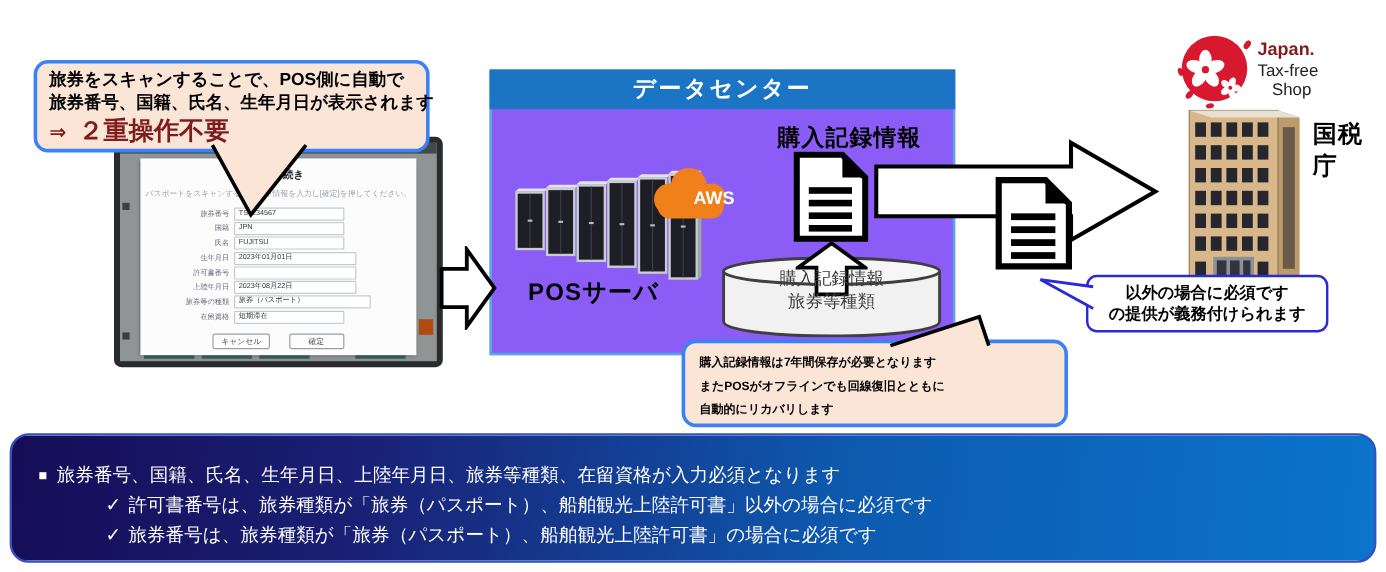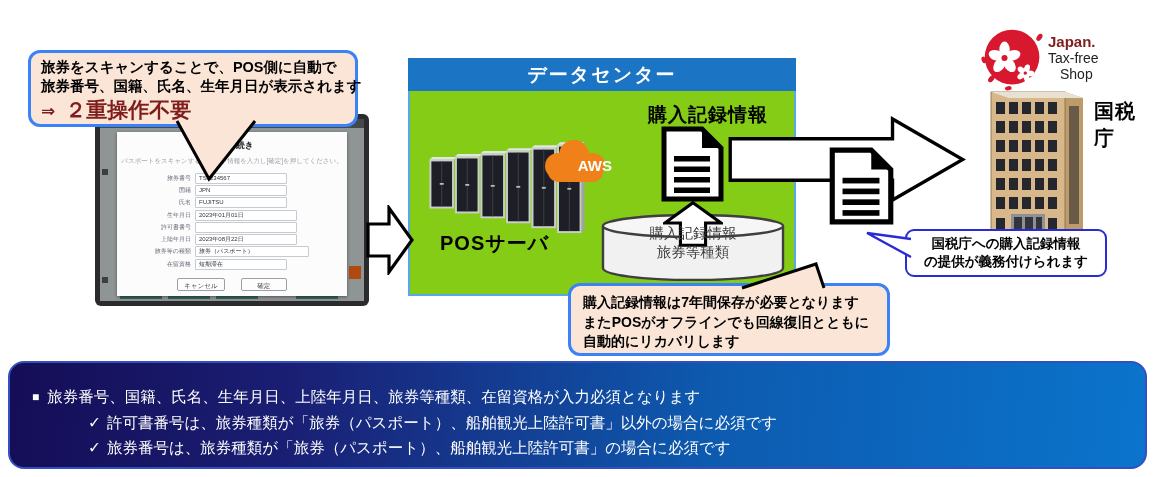--- a/index.html
+++ b/index.html
@@ -11,21 +11,21 @@
 
   
   .bubble{background:#FBE5D6;border:3px solid #3b82f6;border-radius:12px;box-sizing:border-box;}
   .scan-bubble{left:28px;top:50px;width:330px;height:77px;z-index:6;padding:5px 10px 0 10px;}
   .scan-bubble .bl{font-size:14.5px;font-weight:bold;color:#000;line-height:19px;white-space:nowrap;}
   .scan-bubble .big{font-size:21px;font-weight:bold;color:#7f1d1d;line-height:28px;white-space:nowrap;}
   .scan-bubble .big .gl{font-size:17px;margin-right:10px;}
   .tail-svg{position:absolute;overflow:visible;}
 
   .retention-bubble{left:568px;top:283px;width:322px;height:73px;z-index:5;padding:7px 12px 0 12px;}
-  .retention-bubble .bl{font-size:14px;font-weight:bold;color:#000;line-height:19.5px;white-space:nowrap;}
+  .retention-bubble .bl{font-size:10px;font-weight:bold;color:#000;line-height:19.5px;white-space:nowrap;}
 
   .taxoffice-bubble{left:905px;top:229px;width:202px;height:48px;z-index:5;background:#fff;
     border:2.5px solid #2B2BD5;border-radius:9px;box-sizing:border-box;text-align:center;padding-top:4px;}
   .taxoffice-bubble .bl{font-size:13.5px;font-weight:bold;color:#000;line-height:17.5px;white-space:nowrap;}
 
   
   .tablet{left:95px;top:114px;width:274px;height:192px;background:#2B2B2E;border-radius:6px;
     z-index:2;padding:5px;box-sizing:border-box;}
   .screen{position:relative;width:100%;height:100%;background:#8F9494;overflow:hidden;}
   .screen-topbar{position:absolute;left:0;top:0;width:100%;height:9px;background:#44494B;}
@@ -42,21 +42,21 @@
   .dlg-label{width:78px;text-align:right;font-size:6px;color:#667;padding-right:4px;box-sizing:border-box;}
   .dlg-val{width:84px;height:9px;background:#fff;border:0.6px solid #C5CBD0;border-radius:1px;
     font-size:6px;color:#333;line-height:9px;padding:0 3px;overflow:hidden;white-space:nowrap;}
   .dlg-val.w-md{width:94px;}
   .dlg-val.w-lg{width:106px;}
   .dlg-btns{display:flex;justify-content:center;gap:16px;margin-top:8px;}
   .dlg-btn{min-width:46px;height:13px;border:0.8px solid #9AA0A6;border-radius:2px;background:#FDFDFD;
     font-size:6.5px;color:#444;text-align:center;line-height:13px;padding:0 6px;box-sizing:border-box;}
 
   
-  .dc-box{left:408px;top:58px;width:388px;height:238px;border:2px solid #56A8E8;background:#84cc16;
+  .dc-box{left:408px;top:58px;width:388px;height:238px;border:2px solid #56A8E8;background:#8b5cf6;
     box-sizing:border-box;z-index:1;}
   .dc-header{position:absolute;left:-2px;top:-2px;width:388px;height:33px;background:#1B74C4;
     color:#fff;font-size:19px;font-weight:bold;text-align:center;line-height:33px;letter-spacing:2px;box-sizing:border-box;}
   .pos-label{left:440px;top:230px;font-size:20px;font-weight:bold;color:#000;z-index:2;letter-spacing:1px;}
   .aws-text{left:536px;top:157px;width:76px;text-align:right;font-size:15px;font-weight:bold;color:#fff;z-index:4;}
   .pri-label{left:648px;top:102px;font-size:19px;font-weight:bold;color:#000;z-index:2;letter-spacing:1px;}
   .cyl-label{left:600px;top:224px;width:186px;text-align:center;font-size:14.5px;color:#3d3d3d;
     line-height:19px;z-index:3;}
 
   .kokuzei-label{left:1094px;top:98px;font-size:20px;font-weight:bold;color:#000;z-index:2;letter-spacing:1px;}
@@ -292,21 +292,21 @@
       <rect x="118" y="20" width="10" height="118" opacity="0.55"></rect>
     </g>
     <rect x="60" y="128" width="34" height="27" fill="#8E9096"></rect>
     <rect x="63" y="131" width="8" height="21" fill="#33343C"></rect>
     <rect x="74" y="131" width="8" height="21" fill="#33343C"></rect>
     <rect x="85" y="131" width="6" height="21" fill="#33343C"></rect>
   </svg>
   <div class="abs kokuzei-label">国税庁</div>
 
   <div class="abs taxoffice-bubble">
-    <div class="bl">国税庁への購入記録情報</div>
+    <div class="bl">以外の場合に必須です</div>
     <div class="bl">の提供が義務付けられます</div>
     <svg class="tail-svg" style="left:-42px;top:0px;" width="48" height="30">
       <polygon points="2,2 46,8 46,26" fill="#fff"></polygon>
       <path d="M46 8 L2 2 L46 26" fill="none" stroke="#2B2BD5" stroke-width="2.4"></path>
     </svg>
   </div>
 
   <svg class="abs" style="left:980px;top:26px;z-index:2;" width="66" height="66" viewBox="0 0 70 70">
     <circle cx="34" cy="33" r="29" fill="#D7182E"></circle>
     <g fill="#fff">

